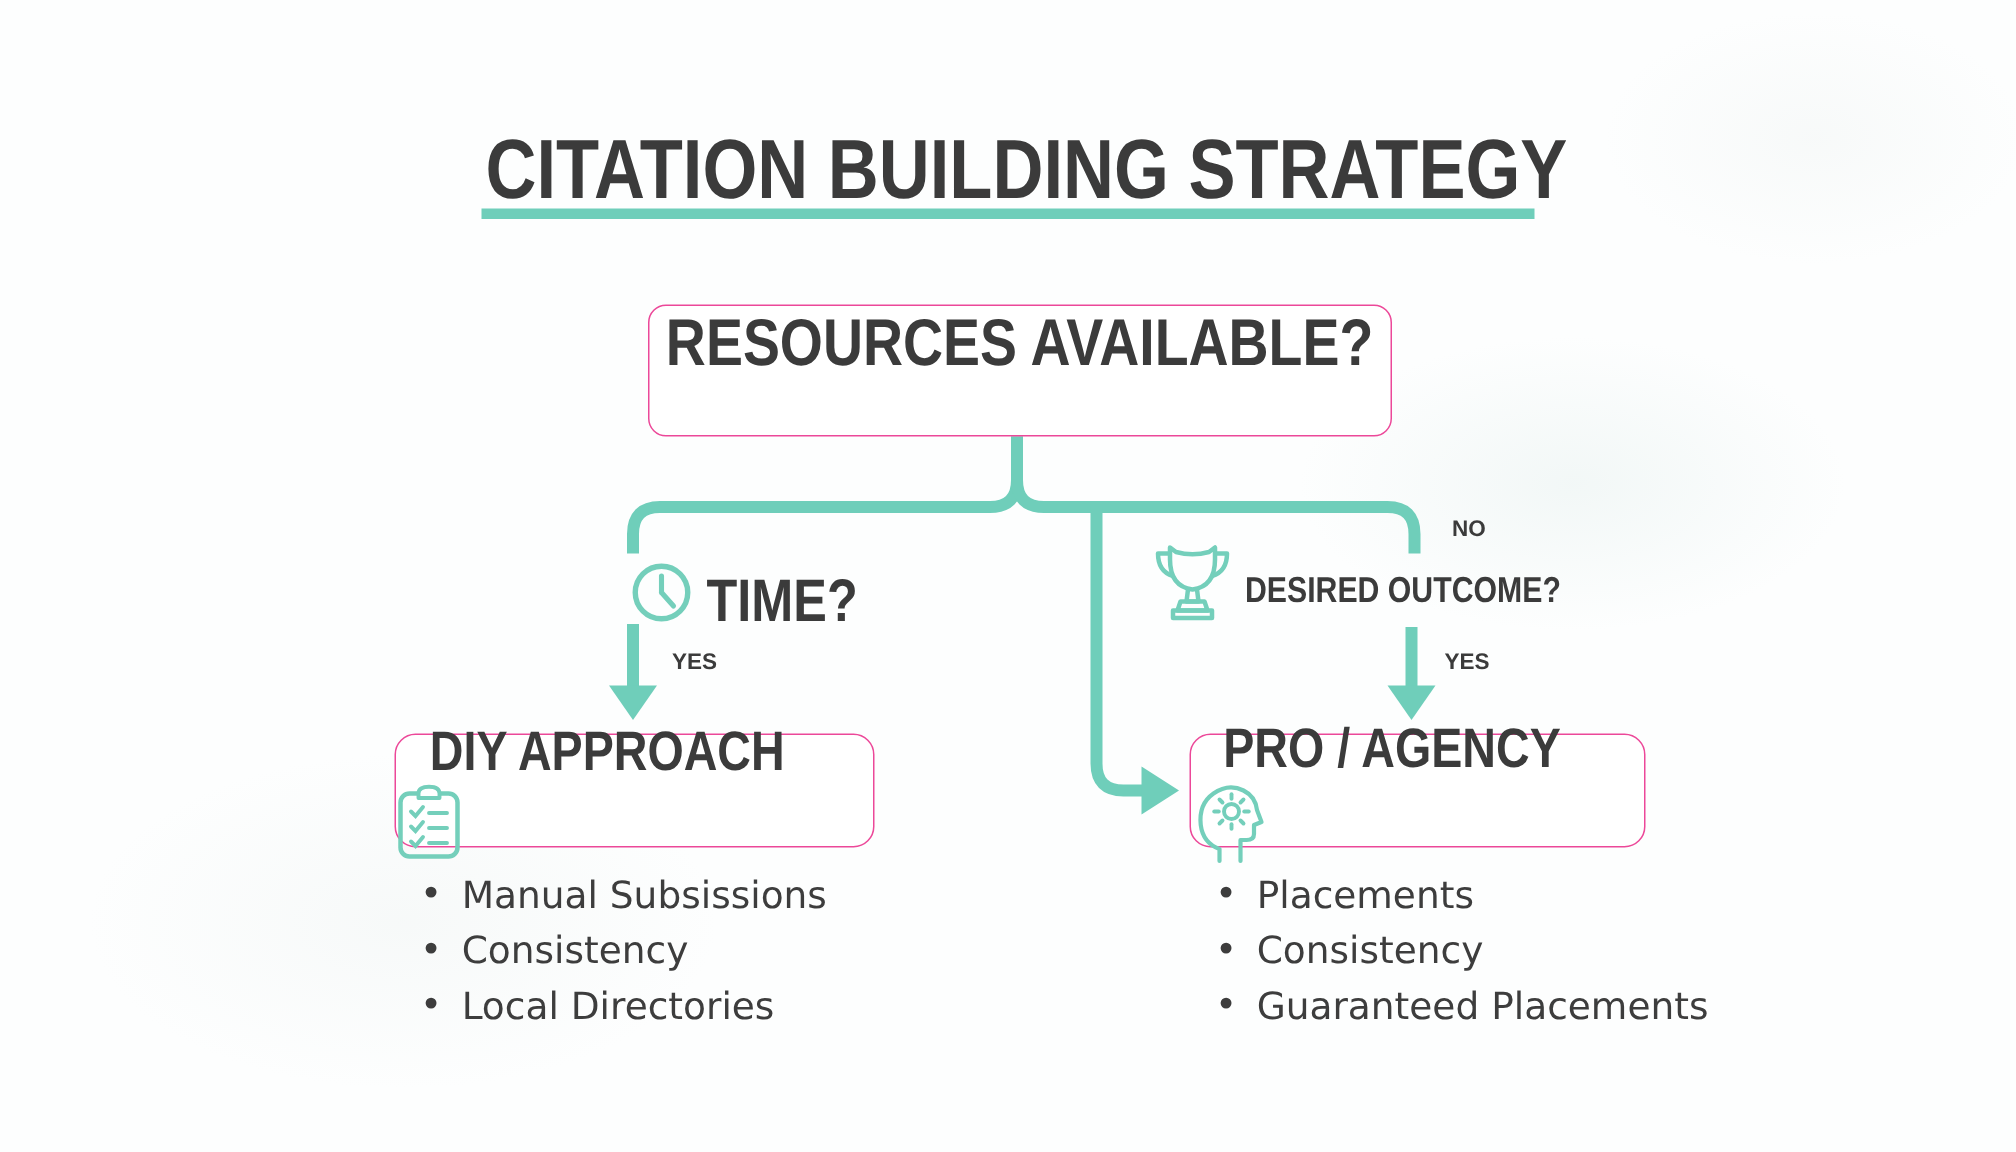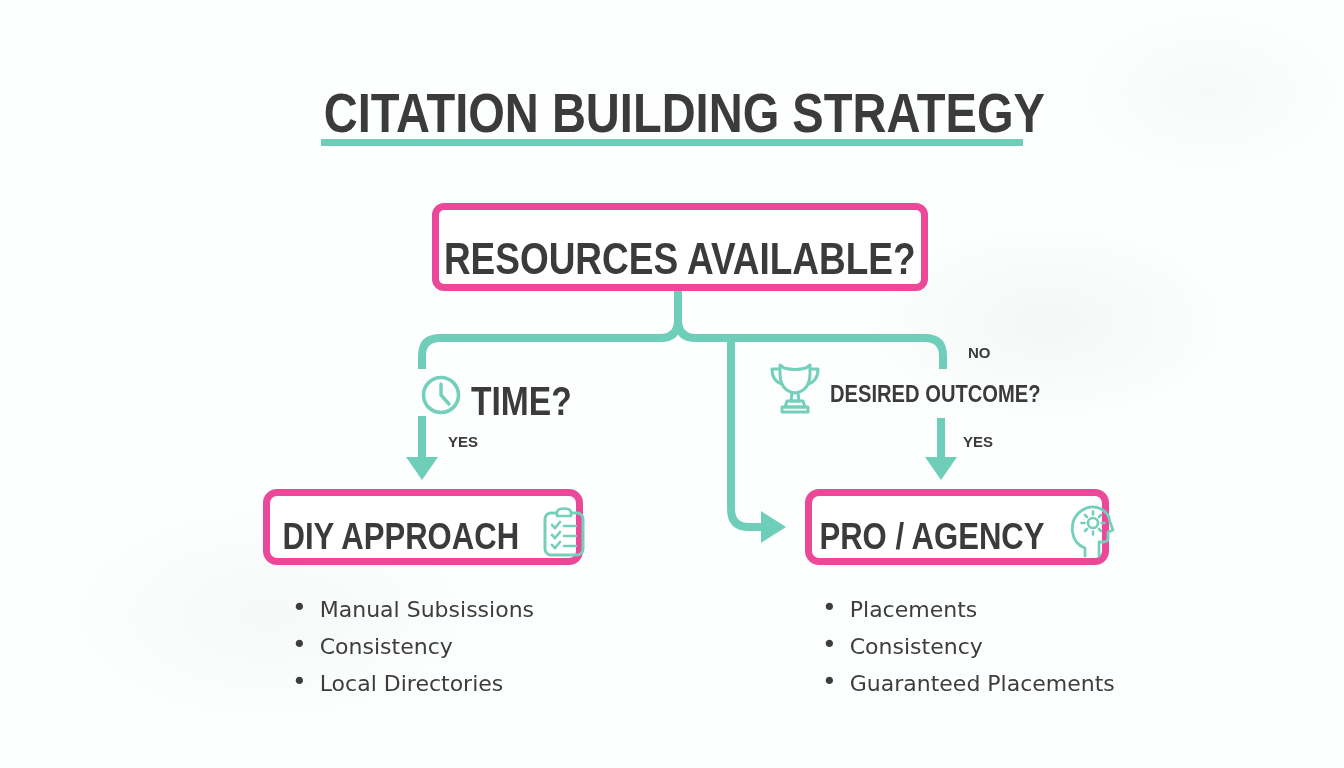--- a/index.html
+++ b/index.html
@@ -19,48 +19,48 @@
     pointer-events:none;
   }
   .cond{display:inline-block;transform:scaleX(.84);transform-origin:center;white-space:nowrap;}
   .cond-left{display:inline-block;transform:scaleX(.84);transform-origin:left center;white-space:nowrap;}
 
   .title-wrap{position:absolute;left:12px;top:80px;width:1344px;text-align:center;}
   .title{font-size:56px;font-weight:700;letter-spacing:0;color:#3b3b3b;}
   .title-underline{position:absolute;left:321px;top:139px;width:702px;height:7px;background:#6fceba;}
 
   .node-box{
-    position:absolute;background:#ffffff;border:7px solid #ec4899;border-radius:12px;
-    display:flex;align-items:flex-end;justify-content:center;box-sizing:border-box;
+    position:absolute;background:#ffffff;border:1px solid #ec4899;border-radius:12px;
+    display:flex;align-items:flex-start;justify-content:center;box-sizing:border-box;
   }
   .root-box{left:432px;top:203px;width:496px;height:88px;border-radius:12px;}
   .root-box .q{font-size:44px;font-weight:700;}
-  .result-box{border-radius:14px;}
+  .result-box{border-radius:14px;flex-direction:column;}
   .diy-box{left:263px;top:489px;width:320px;height:76px;}
-  .pro-box{left:793px;top:489px;width:304px;height:76px;margin-left:12px;}
+  .pro-box{left:793px;top:489px;width:304px;height:76px;}
   .result-title{font-size:37px;font-weight:700;}
 
   .lines{position:absolute;left:0;top:0;pointer-events:none;}
 
   .q-label{position:absolute;font-weight:700;color:#3b3b3b;}
   .time-label{left:471px;top:379px;font-size:40px;}
   .outcome-label{left:830px;top:380px;font-size:24px;}
   .yn-label{position:absolute;font-weight:700;font-size:15px;color:#3b3b3b;}
   .yes-left{left:448px;top:433px;}
   .no-right{left:968px;top:344px;}
   .yes-right{left:963px;top:433px;}
 
   .icon{position:absolute;color:#74cfbb;}
   .clock{left:420px;top:374px;}
   .trophy{left:767px;top:359px;}
   .box-icon{color:#74cfbb;flex:0 0 auto;display:flex;align-items:center;}
 
   ul.bullets{
-    position:absolute;margin:16px;padding:0;list-style:none;
-    font-family:"DejaVu Sans", sans-serif;font-size:22px;font-weight:400;color:#3d3d3d;
+    position:absolute;margin:4px;padding:0;list-style:none;
+    font-family:"DejaVu Sans", sans-serif;font-size:25px;font-weight:400;color:#3d3d3d;
   }
   ul.bullets li{margin:0 0 8px 0;line-height:1.15;display:flex;align-items:baseline;}
   ul.bullets li::before{content:"\2022";font-size:25px;margin-right:13px;position:relative;top:-1px;}
   .bullets-left{left:276px;top:579px;}
   .bullets-right{left:806px;top:579px;}
 </style>
 </head>
 <body>
 
 <div class="canvas">

